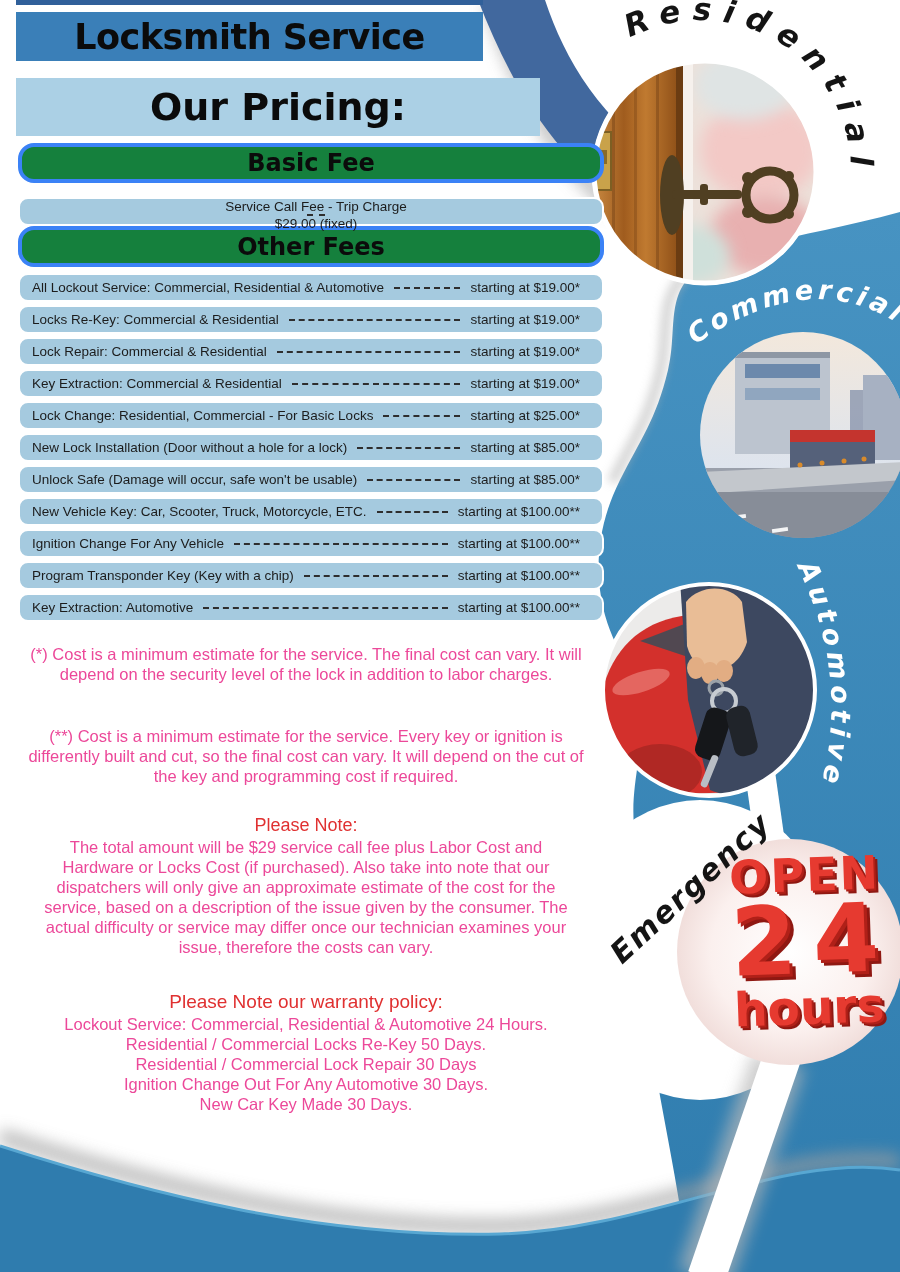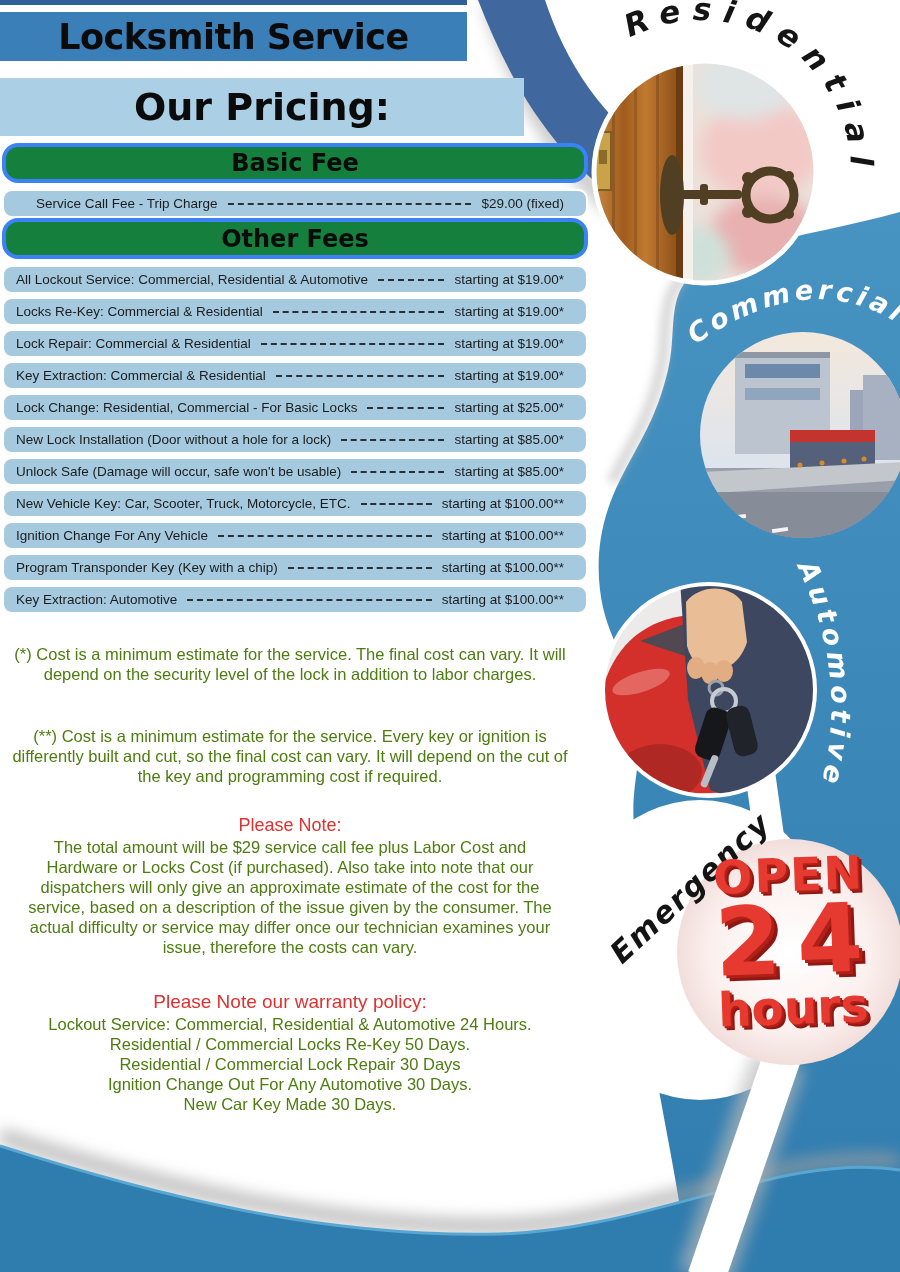--- a/index.html
+++ b/index.html
@@ -1,42 +1,42 @@
 <!DOCTYPE html>
 <html><head>
 <meta charset="utf-8">
 <style>
   html,body{margin:0;padding:0;background:#fff;}
   .page{position:relative;width:900px;height:1272px;overflow:hidden;background:#fff;
         font-family:"Liberation Sans",sans-serif;}
   .page *{box-sizing:border-box;}
   #decor{position:absolute;left:0;top:0;z-index:0;}
-  #content{position:absolute;left:0;top:0;width:800px;height:1272px;z-index:1;}
+  #content{position:absolute;left:16px;top:0;width:800px;height:1272px;z-index:1;}
 
   .band{position:absolute;display:flex;align-items:center;justify-content:center;
         font-family:"DejaVu Sans",sans-serif;font-weight:800;color:#0b0b0b;}
   #top-strip{position:absolute;left:0;top:0;width:467px;height:5px;background:#30609a;}
   #header-band{left:0;top:12px;width:467px;height:49px;background:#3a7fb8;font-size:35px;letter-spacing:-.5px;}
   #pricing-band{left:0;top:78px;width:524px;height:58px;background:#abd0e5;font-size:38px;}
 
   #fees{position:absolute;left:2px;top:143px;width:586px;}
   .section-heading{height:40px;border:4px solid #3b82f6;border-radius:16px;background:#15803d;
         display:flex;align-items:center;justify-content:center;
         font-family:"DejaVu Sans",sans-serif;font-weight:800;font-size:24px;color:#0b0b0b;}
   #other-heading{height:41px;}
   .fee-row{display:flex;align-items:center;height:29px;margin-top:3px;background:#a5cadf;
         border:2px solid #fff;border-radius:10px;padding:0 22px 0 12px;
         font-size:13.5px;color:#1c1c1c;}
-  #basic-row{margin-top:6px;padding-left:32px;}
+  #basic-row{margin-top:14px;padding-left:32px;flex-direction:column;}
   #other-rows{margin-top:6px;}
   .fee-label{white-space:nowrap;}
   .leader{flex:1;min-width:18px;height:0;border-top:2px dashed #2e2e2e;margin:0 10px;align-self:center;}
   .fee-price{white-space:nowrap;}
 
-  .para{position:absolute;left:10px;width:560px;text-align:center;color:#4d7c0f;
+  .para{position:absolute;left:10px;width:560px;text-align:center;color:#ec4899;
         font-size:16.5px;line-height:20px;}
   #note1{top:644px;}
   #note2{top:726px;}
   .red-heading{position:absolute;left:10px;width:560px;text-align:center;color:#e03131;}
   #please-note-heading{top:815px;font-size:18px;}
   #please-note-body{top:837px;left:25px;width:530px;}
   #warranty-heading{top:991px;font-size:19px;}
   #warranty-lines{top:1014px;}
 
   #badge{position:absolute;left:677px;top:852px;width:228px;text-align:center;z-index:2;

